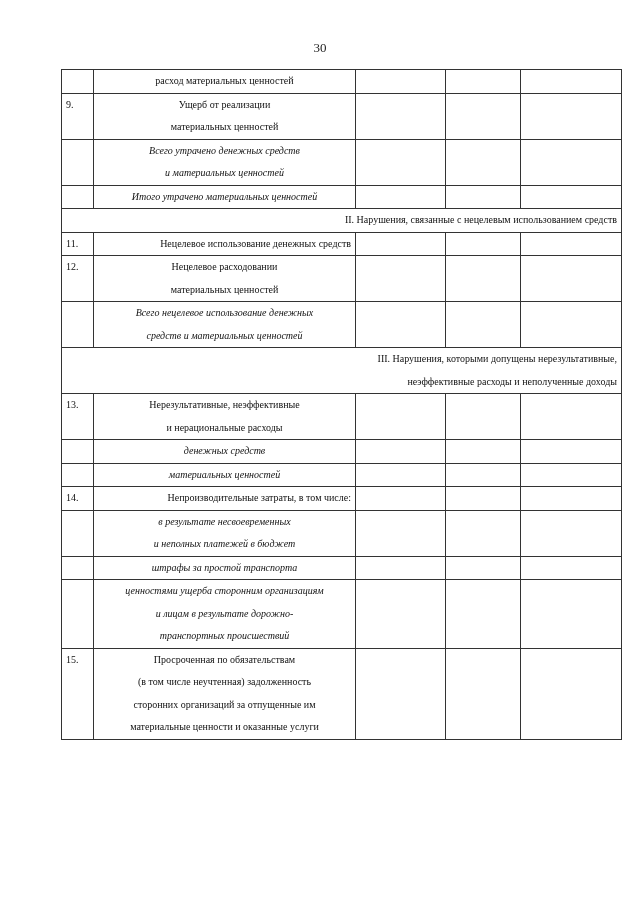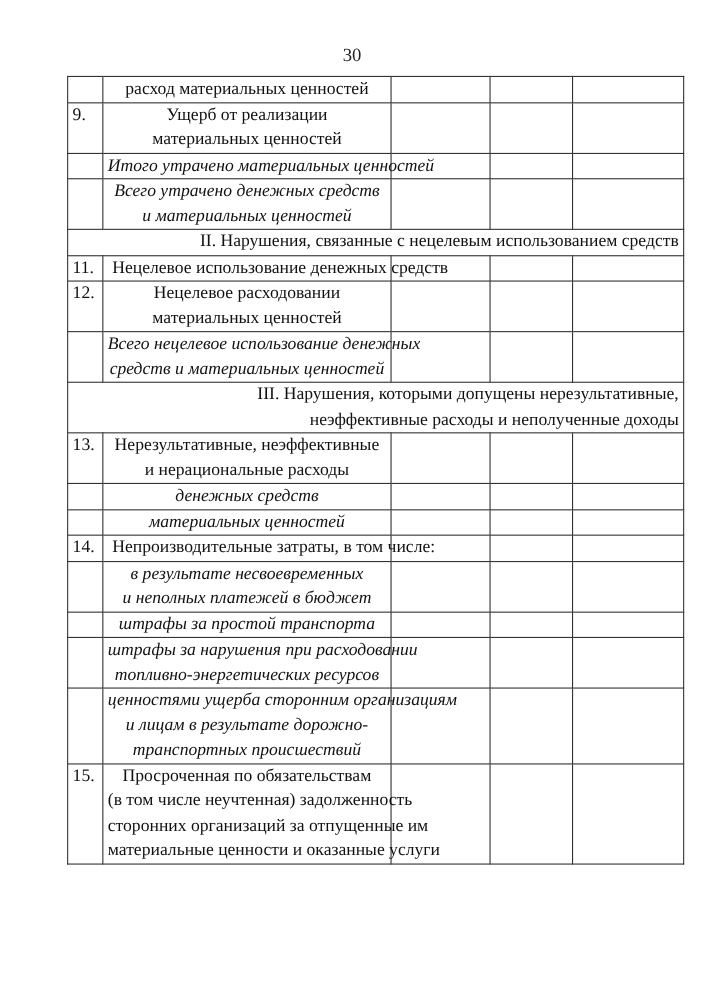--- a/index.html
+++ b/index.html
@@ -1,31 +1,31 @@
 <!DOCTYPE html>
 <html><head>
 <meta charset="utf-8">
 <style>
   html, body { margin:0; padding:0; background:#ffffff; }
   body { width:640px; height:905px; position:relative; overflow:hidden;
          font-family:"Liberation Serif", "DejaVu Serif", serif; color:#111; }
   .page-num { position:absolute; top:40px; left:0; width:640px; text-align:center;
-              font-size:17px; color:#222; }
+              font-size:13px; color:#222; }
   table.doc { position:absolute; top:69px; left:61px; width:560px;
-              border-collapse:collapse; table-layout:fixed; font-size:16px; }
+              border-collapse:collapse; table-layout:fixed; font-size:10px; }
   table.doc td { border:1px solid #333; padding:0 4px; vertical-align:top;
                  line-height:22.5px; }
   col.c-num { width:32px; }
   col.c-name { width:262px; }
   col.c-a { width:90px; }
   col.c-b { width:75px; }
   col.c-c { width:101px; }
   td.num { text-align:left; padding-left:5px; }
   td.name { text-align:center; }
-  td.name.left { text-align:center; padding-left:8px; }
+  td.name.left { text-align:right; padding-left:8px; }
   td.name.it { font-style:italic; }
   td.section { text-align:right; }
   .line { display:block; height:22.5px; white-space:nowrap; }
 </style>
 </head>
 <body>
 
 <div class="page-num">30</div>
 
 <table class="doc">
@@ -52,31 +52,31 @@
           <span class="line">Ущерб от реализации</span>
           <span class="line">материальных ценностей</span>
         </td>
         <td></td>
         <td></td>
         <td></td>
       </tr>
       <tr>
         <td class="num"></td>
         <td class="name it">
-          <span class="line">Итого утрачено материальных ценностей</span>
-        </td>
-        <td></td>
-        <td></td>
-        <td></td>
-      </tr>
-      <tr>
-        <td class="num"></td>
-        <td class="name it">
           <span class="line">Всего утрачено денежных средств</span>
           <span class="line">и материальных ценностей</span>
+        </td>
+        <td></td>
+        <td></td>
+        <td></td>
+      </tr>
+      <tr>
+        <td class="num"></td>
+        <td class="name it">
+          <span class="line">Итого утрачено материальных ценностей</span>
         </td>
         <td></td>
         <td></td>
         <td></td>
       </tr>
       <tr>
         <td colspan="5" class="section">
           <span class="line">II. Нарушения, связанные с нецелевым использованием средств</span>
         </td>
       </tr>
@@ -159,30 +159,20 @@
           <span class="line">и неполных платежей в бюджет</span>
         </td>
         <td></td>
         <td></td>
         <td></td>
       </tr>
       <tr>
         <td class="num"></td>
         <td class="name it">
           <span class="line">штрафы за простой транспорта</span>
-        </td>
-        <td></td>
-        <td></td>
-        <td></td>
-      </tr>
-      <tr>
-        <td class="num"></td>
-        <td class="name it">
-          <span class="line">штрафы за нарушения при расходовании</span>
-          <span class="line">топливно-энергетических ресурсов</span>
         </td>
         <td></td>
         <td></td>
         <td></td>
       </tr>
       <tr>
         <td class="num"></td>
         <td class="name it">
           <span class="line">ценностями ущерба сторонним организациям</span>
           <span class="line">и лицам в результате дорожно-</span>

